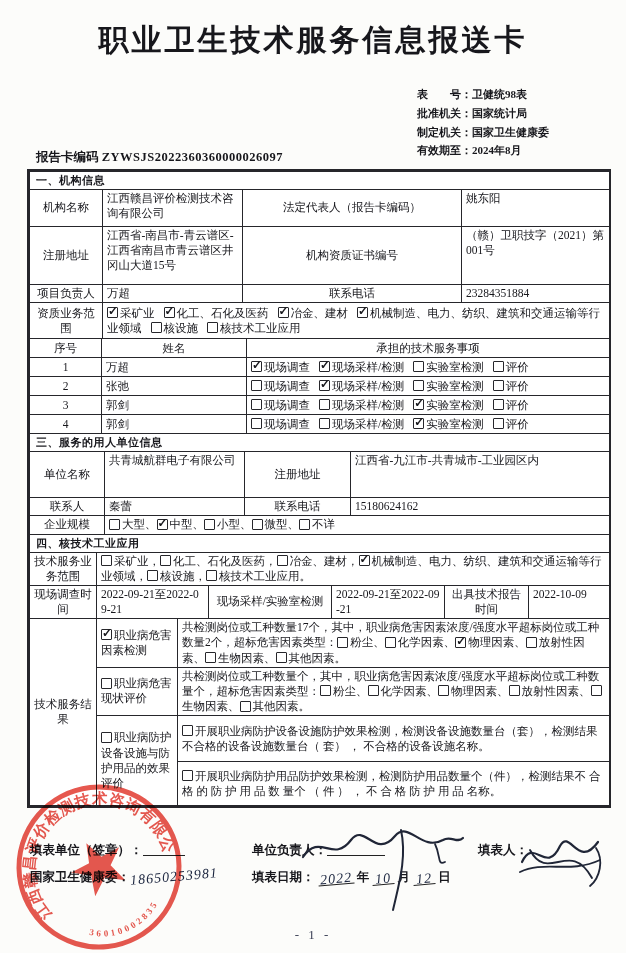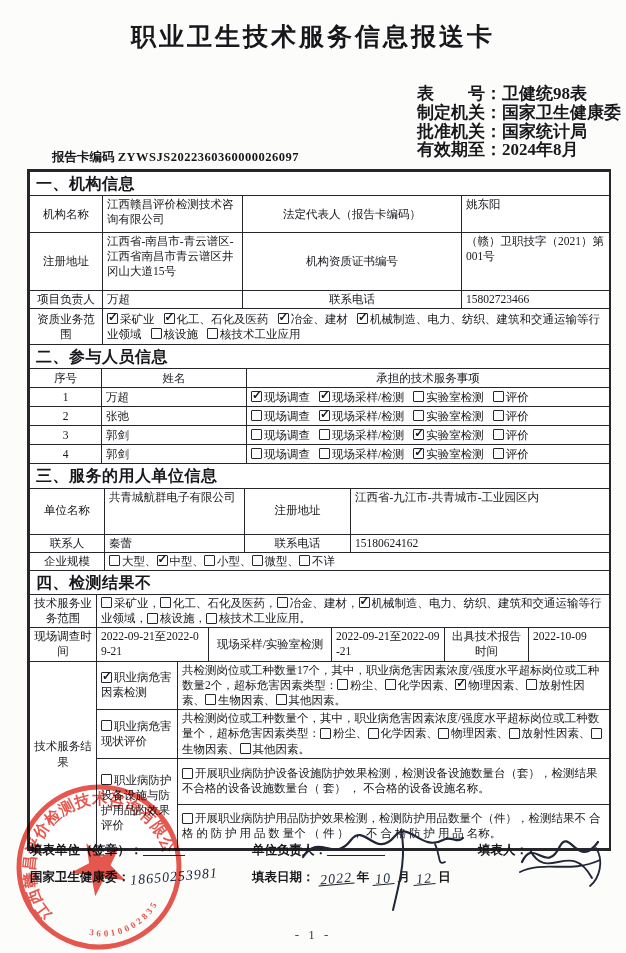--- a/index.html
+++ b/index.html
@@ -1,31 +1,31 @@
 <!DOCTYPE html>
 <html><head>
 <meta charset="utf-8">
 <style>
   html,body{margin:0;padding:0}
   body{width:626px;height:953px;position:relative;background:#fcfcfa;
        font-family:"Liberation Serif","DejaVu Serif",serif;color:#17171c;overflow:hidden}
   .page{position:absolute;inset:0}
   .title{position:absolute;top:20px;left:0;width:100%;text-align:center;
-         font-size:25px;font-weight:700;letter-spacing:3px;margin:0}
+         font-size:30px;font-weight:700;letter-spacing:3px;margin:0}
   .year{position:absolute;top:59px;left:0;width:100%;text-align:center;font-size:12px;font-weight:600}
-  .meta{position:absolute;left:417px;top:85px;font-size:17px;font-weight:700;line-height:18.8px}
+  .meta{position:absolute;left:417px;top:85px;font-size:11px;font-weight:700;line-height:18.8px}
   .meta .ml{display:inline-block}
-  .repcode{position:absolute;left:52px;top:149px;font-size:12.5px;font-weight:700}
+  .repcode{position:absolute;left:36px;top:149px;font-size:12.5px;font-weight:700}
   .repcode .code{font-weight:600;letter-spacing:.5px}
   .tablewrap{position:absolute;left:27px;top:169px;width:580px;border:2px solid #26262b;background:#fff}
   table{border-collapse:collapse;width:100%;table-layout:fixed}
   table+table{margin-top:-1px}
   td,th{border:1px solid #26262b;font-size:11.5px;padding:1px 4px;vertical-align:middle;
         font-weight:400;line-height:1.32;word-break:break-all}
-  th.sec{text-align:left;font-size:16px;font-weight:700;height:15px;padding-left:6px;letter-spacing:.5px}
+  th.sec{text-align:left;font-size:11px;font-weight:700;height:15px;padding-left:6px;letter-spacing:.5px}
   td.lab{text-align:center}
   td.val{text-align:left}
   td.top{vertical-align:top}
   td.c{text-align:center}
   .cb{display:inline-block;width:11px;height:11px;border:1.3px solid #26262b;border-radius:1px;
       vertical-align:-1.5px;margin-right:2px;position:relative;background:#fff;box-sizing:border-box}
   .cb.on::after{content:"✓";position:absolute;left:0px;top:-4px;font-size:12px;font-weight:700;color:#17171c}
   .cbitem{display:inline}
   .gap .cbitem{margin-right:9px}
   .t2 td{height:16px}
@@ -41,22 +41,22 @@
 </style>
 </head>
 <body>
 
 <div class="page">
 
   <h1 class="title">职业卫生技术服务信息报送卡</h1>
 
   <div class="meta">
     <div><span class="ml">表　　号：</span><span>卫健统98表</span></div>
+    <div><span class="ml">批准机关：</span><span>国家统计局</span></div>
     <div><span class="ml">制定机关：</span><span>国家卫生健康委</span></div>
-    <div><span class="ml">批准机关：</span><span>国家统计局</span></div>
     <div><span class="ml">有效期至：</span><span>2024年8月</span></div>
   </div>
 
   <div class="repcode">
     <span>报告卡编码</span>
     <span class="code">ZYWSJS2022360360000026097</span>
   </div>
 
   <div class="tablewrap">
 
@@ -80,39 +80,36 @@
       <tr style="height:58px">
         <td class="lab">注册地址</td>
         <td class="val top">江西省-南昌市-青云谱区-江西省南昌市青云谱区井冈山大道15号</td>
         <td class="lab">机构资质证书编号</td>
         <td class="val top">（赣）卫职技字（2021）第001号</td>
       </tr>
       <tr style="height:17px">
         <td class="lab">项目负责人</td>
         <td class="val">万超</td>
         <td class="lab">联系电话</td>
-        <td class="val">15802723466</td>
+        <td class="val">23284351884</td>
       </tr>
       <tr style="height:36px">
         <td class="lab">资质业务范围</td>
         <td class="val gap" colspan="3"><span class="cbitem"><span class="cb on"></span>采矿业</span><span class="cbitem"><span class="cb on"></span>化工、石化及医药</span><span class="cbitem"><span class="cb on"></span>冶金、建材</span><span class="cbitem"><span class="cb on"></span>机械制造、电力、纺织、建筑和交通运输等行业领域</span><span class="cbitem"><span class="cb"></span>核设施</span><span class="cbitem"><span class="cb"></span>核技术工业应用</span></td>
       </tr>
     </tbody>
       </table>
 
     <table class="t2">
       <colgroup>
           <col style="width:72px">
           <col style="width:145px">
           <col style="width:363px">
         </colgroup>
       <tbody>
-          <tr>
-            <th class="sec" colspan="3">二、参与人员信息</th>
-          </tr>
       <tr style="height:17px">
         <td class="c">序号</td>
         <td class="c">姓名</td>
         <td class="c">承担的技术服务事项</td>
       </tr>
       </tbody>
         <tbody>
           <tr>
             <td class="c">1</td>
             <td class="val">万超</td>
@@ -171,21 +168,21 @@
         <col style="width:67px">
           <col style="width:81px">
           <col style="width:31px">
         <col style="width:123px">
           <col style="width:113px">
           <col style="width:84px">
           <col style="width:81px">
       </colgroup>
       <tbody>
           <tr>
-            <th class="sec" colspan="7">四、检测结果不</th>
+            <th class="sec" colspan="7">四、核技术工业应用</th>
           </tr>
       <tr style="height:32px">
         <td class="lab">技术服务业务范围</td>
         <td class="val" colspan="6"><span class="cbitem"><span class="cb"></span>采矿业，</span><span class="cbitem"><span class="cb"></span>化工、石化及医药，</span><span class="cbitem"><span class="cb"></span>冶金、建材，</span><span class="cbitem"><span class="cb on"></span>机械制造、电力、纺织、建筑和交通运输等行业领域，</span><span class="cbitem"><span class="cb"></span>核设施，</span><span class="cbitem"><span class="cb"></span>核技术工业应用。</span></td>
       </tr>
       <tr style="height:30px">
         <td class="lab">现场调查时间</td>
         <td class="val top" colspan="2">2022-09-21至2022-09-21</td>
         <td class="lab">现场采样/实验室检测</td>
         <td class="val top">2022-09-21至2022-09-21</td>

